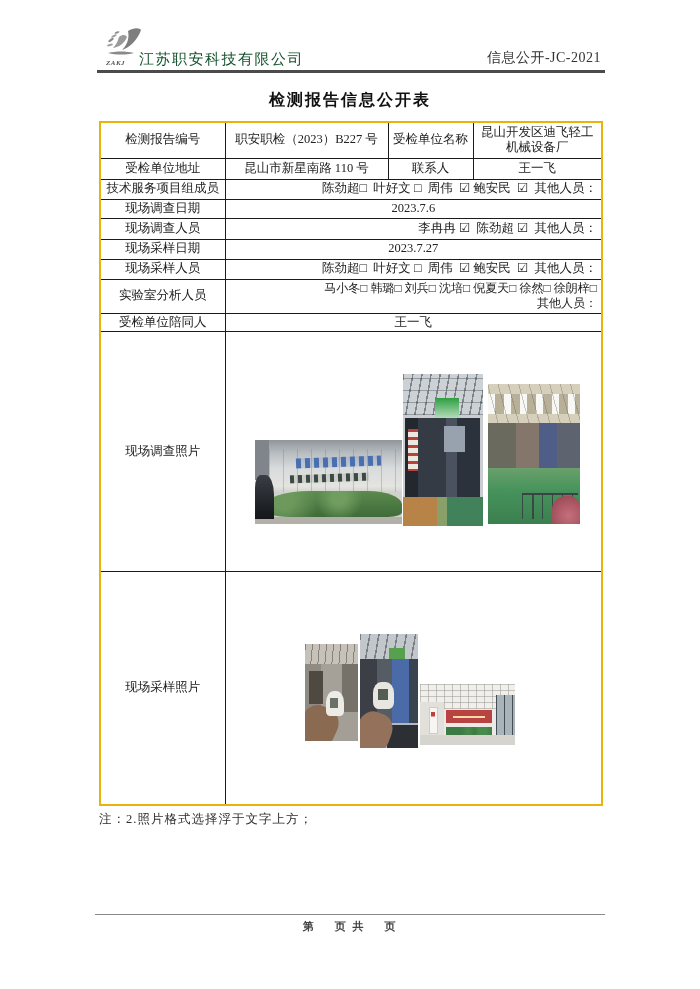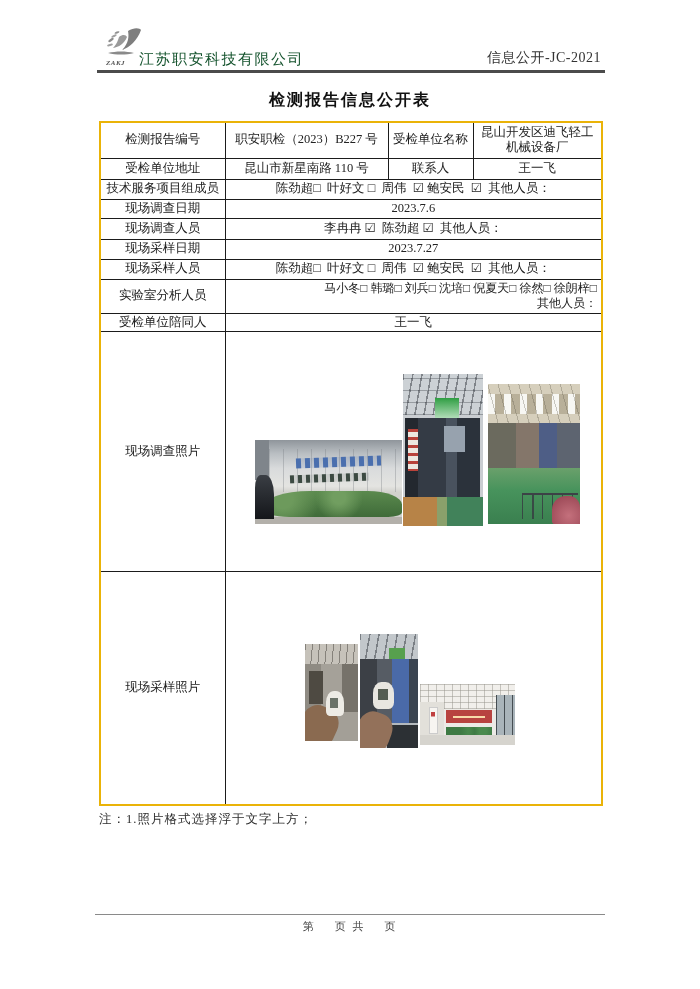--- a/index.html
+++ b/index.html
@@ -18,28 +18,28 @@
   .hrule{position:absolute;left:97px;top:70px;width:508px;height:3px;background:#4b4b4b;}
   
   .title{position:absolute;left:0;top:90px;width:700px;text-align:center;
     font-size:16px;font-weight:bold;letter-spacing:2px;color:#111;}
   
   table.info{position:absolute;left:99px;top:121px;width:502px;border-collapse:collapse;
     table-layout:fixed;border:2px solid #eab308;font-size:12.5px;color:#222;}
   table.info td{border:1px solid #1b1b1b;vertical-align:middle;padding:1px 4px;line-height:1.25;}
   td.lbl{text-align:center;}
   td.ctr{text-align:center;}
-  td.chk{text-align:center;padding-left:7px;white-space:pre-wrap;margin-left:26px;}
+  td.chk{text-align:right;padding-left:7px;white-space:pre-wrap;margin-left:26px;}
   td.prew{text-align:right;padding-left:7px;white-space:pre-line;line-height:1.45;font-size:12px;}
   td.photocell{position:relative;padding:0;}
   
   .note{position:absolute;left:99px;top:811px;font-size:12.5px;color:#2e2e2e;letter-spacing:1px;}
   .frule{position:absolute;left:95px;top:914px;width:510px;height:1px;background:#8a8a8a;}
   .footer{position:absolute;left:0;top:919px;width:700px;text-align:center;
-    font-size:11px;color:#444;letter-spacing:2px;white-space:pre-wrap;}
+    font-size:11px;color:#444;letter-spacing:2px;white-space:pre-wrap;font-weight:bold;}
   
   .photo{position:absolute;overflow:hidden;background:#cdcdca;}
   .photo div{position:absolute;}
   
   #pA{left:29px;top:108px;width:147px;height:84px;}
   .pa1{inset:0;background:linear-gradient(180deg,#8f959b 0%,#b9bec2 16%,#d9dbdc 34%,#e4e4e1 55%,#d2d2cd 62%,#cfcfca 100%);}
   .pa-panels{top:10%;height:52%;left:10%;right:0;
     background:repeating-linear-gradient(90deg,rgba(120,125,130,.35) 0 1px,transparent 1px 14px);}
   .pa-sign1{top:20%;left:28%;width:58%;height:12%;transform:rotate(-2deg);filter:blur(.4px);
     background:repeating-linear-gradient(90deg,#4a6fae 0 5px,rgba(74,111,174,.15) 5px 9px);}
@@ -258,18 +258,18 @@
           <div class="pf-banner"></div>
               <div class="pf-glass"></div>
               <div class="pf-plants"></div>
           <div class="pf-floor"></div>
         </div>
       </td>
     </tr>
   </tbody>
     </table>
 
-  <div class="note">注：1.照片格式选择浮于文字上方；</div>
+  <div class="note">注：2.照片格式选择浮于文字上方；</div>
 
   <div class="frule"></div>
   <div class="footer">第    页 共    页</div>
 
 </div>
 
 </body></html>

